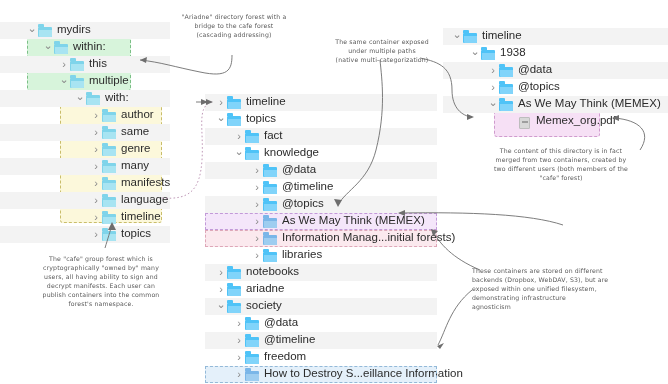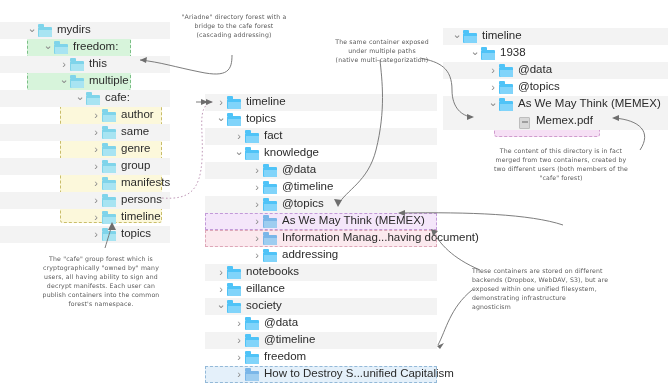--- a/index.html
+++ b/index.html
@@ -107,42 +107,42 @@
         <span class="ficon pale">
           <i></i>
         </span>
         <span class="lbl">mydirs</span>
       </div>
       <div class="row" style="padding-left: 42px;">
         <span class="chev" style="font-size: 11px; position: relative; top: -2px;">⌄</span>
         <span class="ficon pale">
           <i></i>
         </span>
-        <span class="lbl">freedom:</span>
+        <span class="lbl">within:</span>
       </div>
       <div class="row stripe" style="padding-left: 58px;">
         <span class="chev" style="font-size: 11px;">›</span>
         <span class="ficon pale">
           <i></i>
         </span>
         <span class="lbl">this</span>
       </div>
       <div class="row" style="padding-left: 58px;">
         <span class="chev" style="font-size: 11px; position: relative; top: -2px;">⌄</span>
         <span class="ficon pale">
           <i></i>
         </span>
         <span class="lbl">multiple</span>
       </div>
       <div class="row stripe" style="padding-left: 74px;">
         <span class="chev" style="font-size: 11px; position: relative; top: -2px;">⌄</span>
         <span class="ficon pale">
           <i></i>
         </span>
-        <span class="lbl">cafe:</span>
+        <span class="lbl">with:</span>
       </div>
       <div class="row" style="padding-left: 90px;">
         <span class="chev" style="font-size: 11px;">›</span>
         <span class="ficon pale">
           <i></i>
         </span>
         <span class="lbl">author</span>
       </div>
       <div class="row stripe" style="padding-left: 90px;">
         <span class="chev" style="font-size: 11px;">›</span>
@@ -156,35 +156,35 @@
         <span class="ficon pale">
           <i></i>
         </span>
         <span class="lbl">genre</span>
       </div>
       <div class="row stripe" style="padding-left: 90px;">
         <span class="chev" style="font-size: 11px;">›</span>
         <span class="ficon pale">
           <i></i>
         </span>
-        <span class="lbl">group</span>
+        <span class="lbl">many</span>
       </div>
       <div class="row" style="padding-left: 90px;">
         <span class="chev" style="font-size: 11px;">›</span>
         <span class="ficon pale">
           <i></i>
         </span>
         <span class="lbl">manifests</span>
       </div>
       <div class="row stripe" style="padding-left: 90px;">
         <span class="chev" style="font-size: 11px;">›</span>
         <span class="ficon pale">
           <i></i>
         </span>
-        <span class="lbl">persons</span>
+        <span class="lbl">language</span>
       </div>
       <div class="row" style="padding-left: 90px;">
         <span class="chev" style="font-size: 11px;">›</span>
         <span class="ficon pale">
           <i></i>
         </span>
         <span class="lbl">timeline</span>
       </div>
       <div class="row stripe" style="padding-left: 90px;">
         <span class="chev" style="font-size: 11px;">›</span>
@@ -250,42 +250,42 @@
         <span class="ficon lav">
           <i></i>
         </span>
         <span class="lbl">As We May Think (MEMEX)</span>
       </div>
       <div class="row stripe" style="padding-left: 46px; background: rgba(250, 226, 232, 0.75); outline: rgb(222, 167, 184) dashed 1px; outline-offset: -1px;">
         <span class="chev" style="font-size: 11px;">›</span>
         <span class="ficon lav">
           <i></i>
         </span>
-        <span class="lbl">Information Manag...having document)</span>
+        <span class="lbl">Information Manag...initial forests)</span>
       </div>
       <div class="row" style="padding-left: 46px;">
         <span class="chev" style="font-size: 11px;">›</span>
         <span class="ficon">
           <i></i>
         </span>
-        <span class="lbl">addressing</span>
+        <span class="lbl">libraries</span>
       </div>
       <div class="row stripe" style="padding-left: 10px;">
         <span class="chev" style="font-size: 11px;">›</span>
         <span class="ficon">
           <i></i>
         </span>
         <span class="lbl">notebooks</span>
       </div>
       <div class="row" style="padding-left: 10px;">
         <span class="chev" style="font-size: 11px;">›</span>
         <span class="ficon">
           <i></i>
         </span>
-        <span class="lbl">eillance</span>
+        <span class="lbl">ariadne</span>
       </div>
       <div class="row stripe" style="padding-left: 10px;">
         <span class="chev" style="font-size: 11px; position: relative; top: -2px;">⌄</span>
         <span class="ficon">
           <i></i>
         </span>
         <span class="lbl">society</span>
       </div>
       <div class="row" style="padding-left: 28px;">
         <span class="chev" style="font-size: 11px;">›</span>
@@ -306,21 +306,21 @@
         <span class="ficon">
           <i></i>
         </span>
         <span class="lbl">freedom</span>
       </div>
       <div class="row stripe" style="padding-left: 28px; background: rgba(219, 235, 248, 0.75); outline: rgb(147, 185, 216) dashed 1px; outline-offset: -1px;">
         <span class="chev" style="font-size: 11px;">›</span>
         <span class="ficon lav">
           <i></i>
         </span>
-        <span class="lbl">How to Destroy S...unified Capitalism</span>
+        <span class="lbl">How to Destroy S...eillance Information</span>
       </div>
     </div>
 
   <div class="tree" id="right-tree" style="left:443px;top:28px;width:225px;">
       <div class="row stripe" style="padding-left: 8px;">
         <span class="chev" style="font-size: 11px; position: relative; top: -2px;">⌄</span>
         <span class="ficon">
           <i></i>
         </span>
         <span class="lbl">timeline</span>
@@ -346,26 +346,26 @@
         </span>
         <span class="lbl">@topics</span>
       </div>
       <div class="row stripe" style="padding-left: 44px;">
         <span class="chev" style="font-size: 11px; position: relative; top: -2px;">⌄</span>
         <span class="ficon">
           <i></i>
         </span>
         <span class="lbl">As We May Think (MEMEX)</span>
       </div>
-      <div class="row stripe" style="padding-left: 62px;">
+      <div class="row" style="padding-left: 62px;">
         <span class="chev none">&nbsp;</span>
         <span class="dicon">
           <i></i>
         </span>
-        <span class="lbl">Memex.pdf</span>
+        <span class="lbl">Memex_org.pdf</span>
       </div>
     </div>
 
   <svg class="ink" viewBox="0 0 668 384">
 
     <path d="M232,55 C232,70 228,78 200,72 C175,67 160,62 140,60"></path>
     <polygon points="140,60 147,57 146,63"></polygon>
 
     <path class="dot" d="M162,198 C190,200 200,190 202,160 C204,130 196,106 212,102"></path>
     <polygon points="213,102 206,99 206,105" fill="#b98fb0"></polygon>

